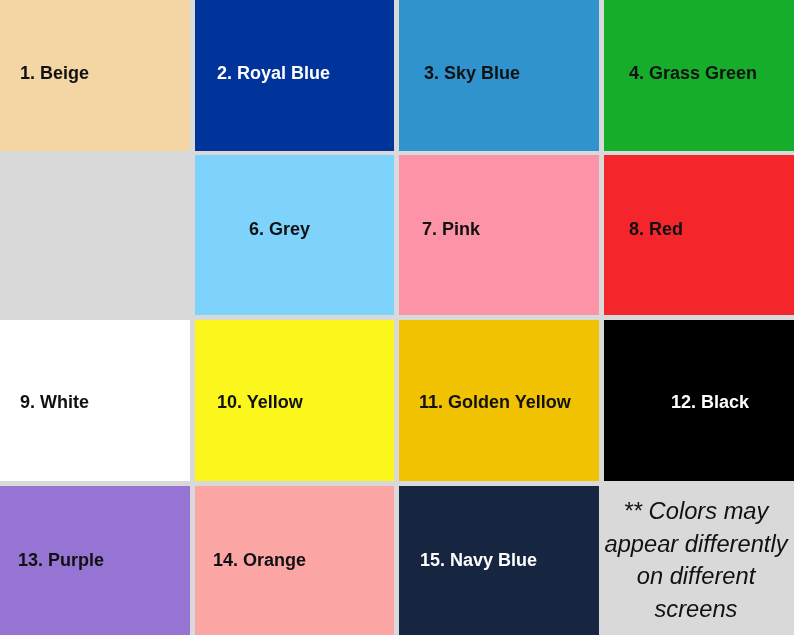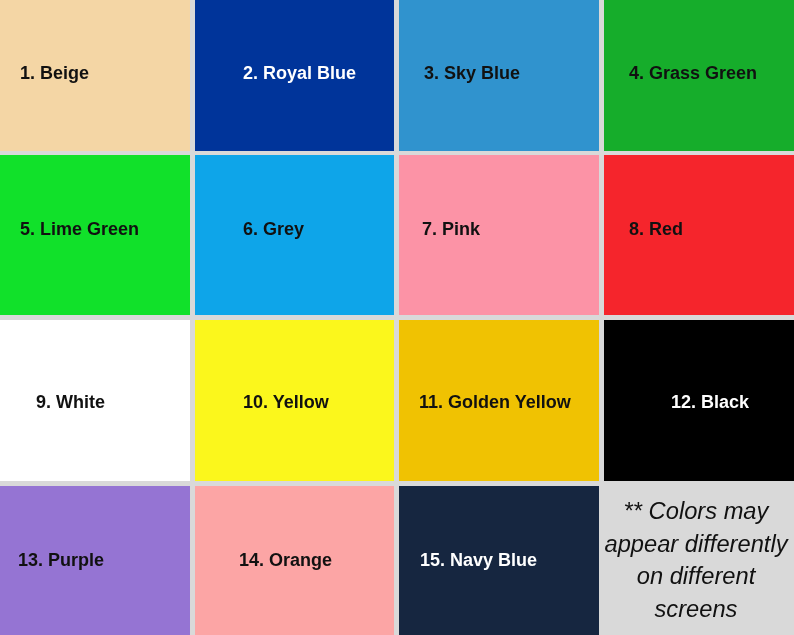--- a/index.html
+++ b/index.html
@@ -36,21 +36,21 @@
   }
   .label { will-change: transform; position: relative; }
 
   
   .c1 { grid-column: 1; } .c2 { grid-column: 3; }
   .c3 { grid-column: 5; } .c4 { grid-column: 7; }
   .r1 { grid-row: 1; } .r2 { grid-row: 3; }
   .r3 { grid-row: 5; } .r4 { grid-row: 7; }
 
   .c1 .label { padding-left: 20px; }
-  .c2 .label { padding-left: 22px; margin-left: 26px; }
+  .c2 .label { padding-left: 22px; }
   .c3 .label { padding-left: 23px; }
   .c4 .label { padding-left: 25px; }
 
   
   .r1 .label { top: -2px; }
   .r2 .label { top: -6px; }
   .r3 .label { top: 2px; }
   .r4 .label { top: 0px; left: -2px; }
   .r1.c3 .label { left: 2px; }
   .r3.c3 .label { left: -3px; }
@@ -99,34 +99,31 @@
   <div class="swatch sw2 r1 c2" style="background-color: rgb(0, 52, 154); color: rgb(255, 255, 255);">
     <span class="label">2. Royal Blue</span>
   </div>
   <div class="swatch sw3 r1 c3" style="background-color: rgb(48, 147, 206); color: rgb(17, 17, 17);">
     <span class="label">3. Sky Blue</span>
   </div>
   <div class="swatch sw4 r1 c4" style="background-color: rgb(22, 173, 43); color: rgb(17, 17, 17);">
     <span class="label">4. Grass Green</span>
   </div>
 
-  <div class="swatch sw5 r2 c1" style="background-color: rgb(17, 225, 42); color: rgb(17, 17, 17);">
-    <span class="label">5. Lime Green</span>
-  </div>
-  <div class="swatch sw6 r2 c2" style="background-color: #0ea5e9; color: rgb(17, 17, 17);">
+  <div class="swatch sw6 r2 c2" style="background-color: #7dd3fc; color: rgb(17, 17, 17); padding-left: 32px;">
     <span class="label">6. Grey</span>
   </div>
   <div class="swatch sw7 r2 c3" style="background-color: rgb(252, 147, 166); color: rgb(17, 17, 17);">
     <span class="label">7. Pink</span>
   </div>
   <div class="swatch sw8 r2 c4" style="background-color: rgb(245, 37, 44); color: rgb(17, 17, 17);">
     <span class="label">8. Red</span>
   </div>
 
-  <div class="swatch sw9 r3 c1" style="background-color: rgb(255, 255, 255); color: rgb(17, 17, 17); padding-left: 16px;">
+  <div class="swatch sw9 r3 c1" style="background-color: rgb(255, 255, 255); color: rgb(17, 17, 17);">
     <span class="label">9. White</span>
   </div>
   <div class="swatch sw10 r3 c2" style="background-color: rgb(251, 247, 28); color: rgb(17, 17, 17);">
     <span class="label">10. Yellow</span>
   </div>
   <div class="swatch sw11 r3 c3" style="background-color: rgb(240, 194, 2); color: rgb(17, 17, 17);">
     <span class="label">11. Golden Yellow</span>
   </div>
   <div class="swatch sw12 r3 c4" style="background-color: rgb(0, 0, 0); color: rgb(255, 255, 255); padding-left: 44px;">
     <span class="label">12. Black</span>

